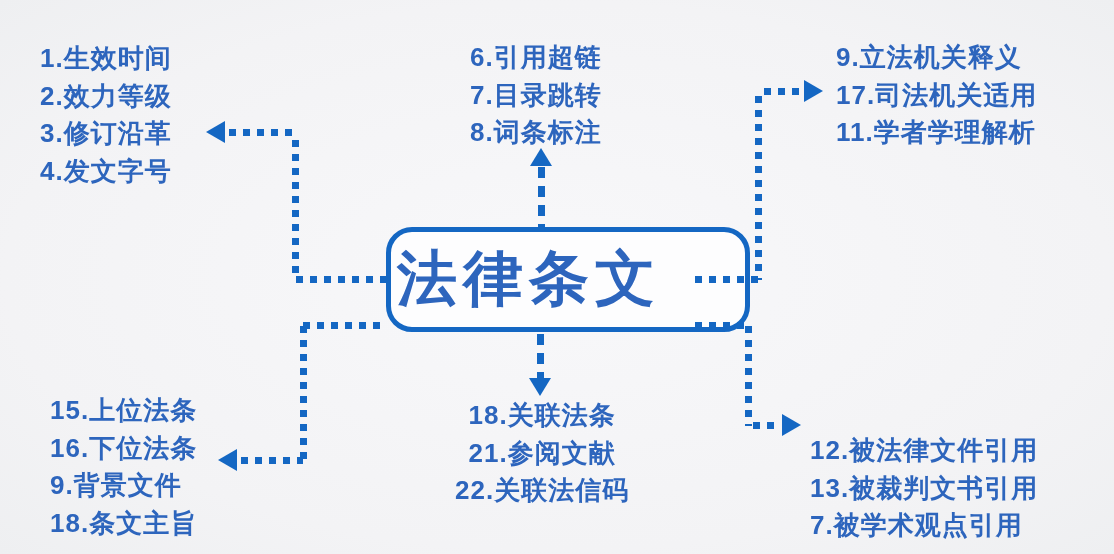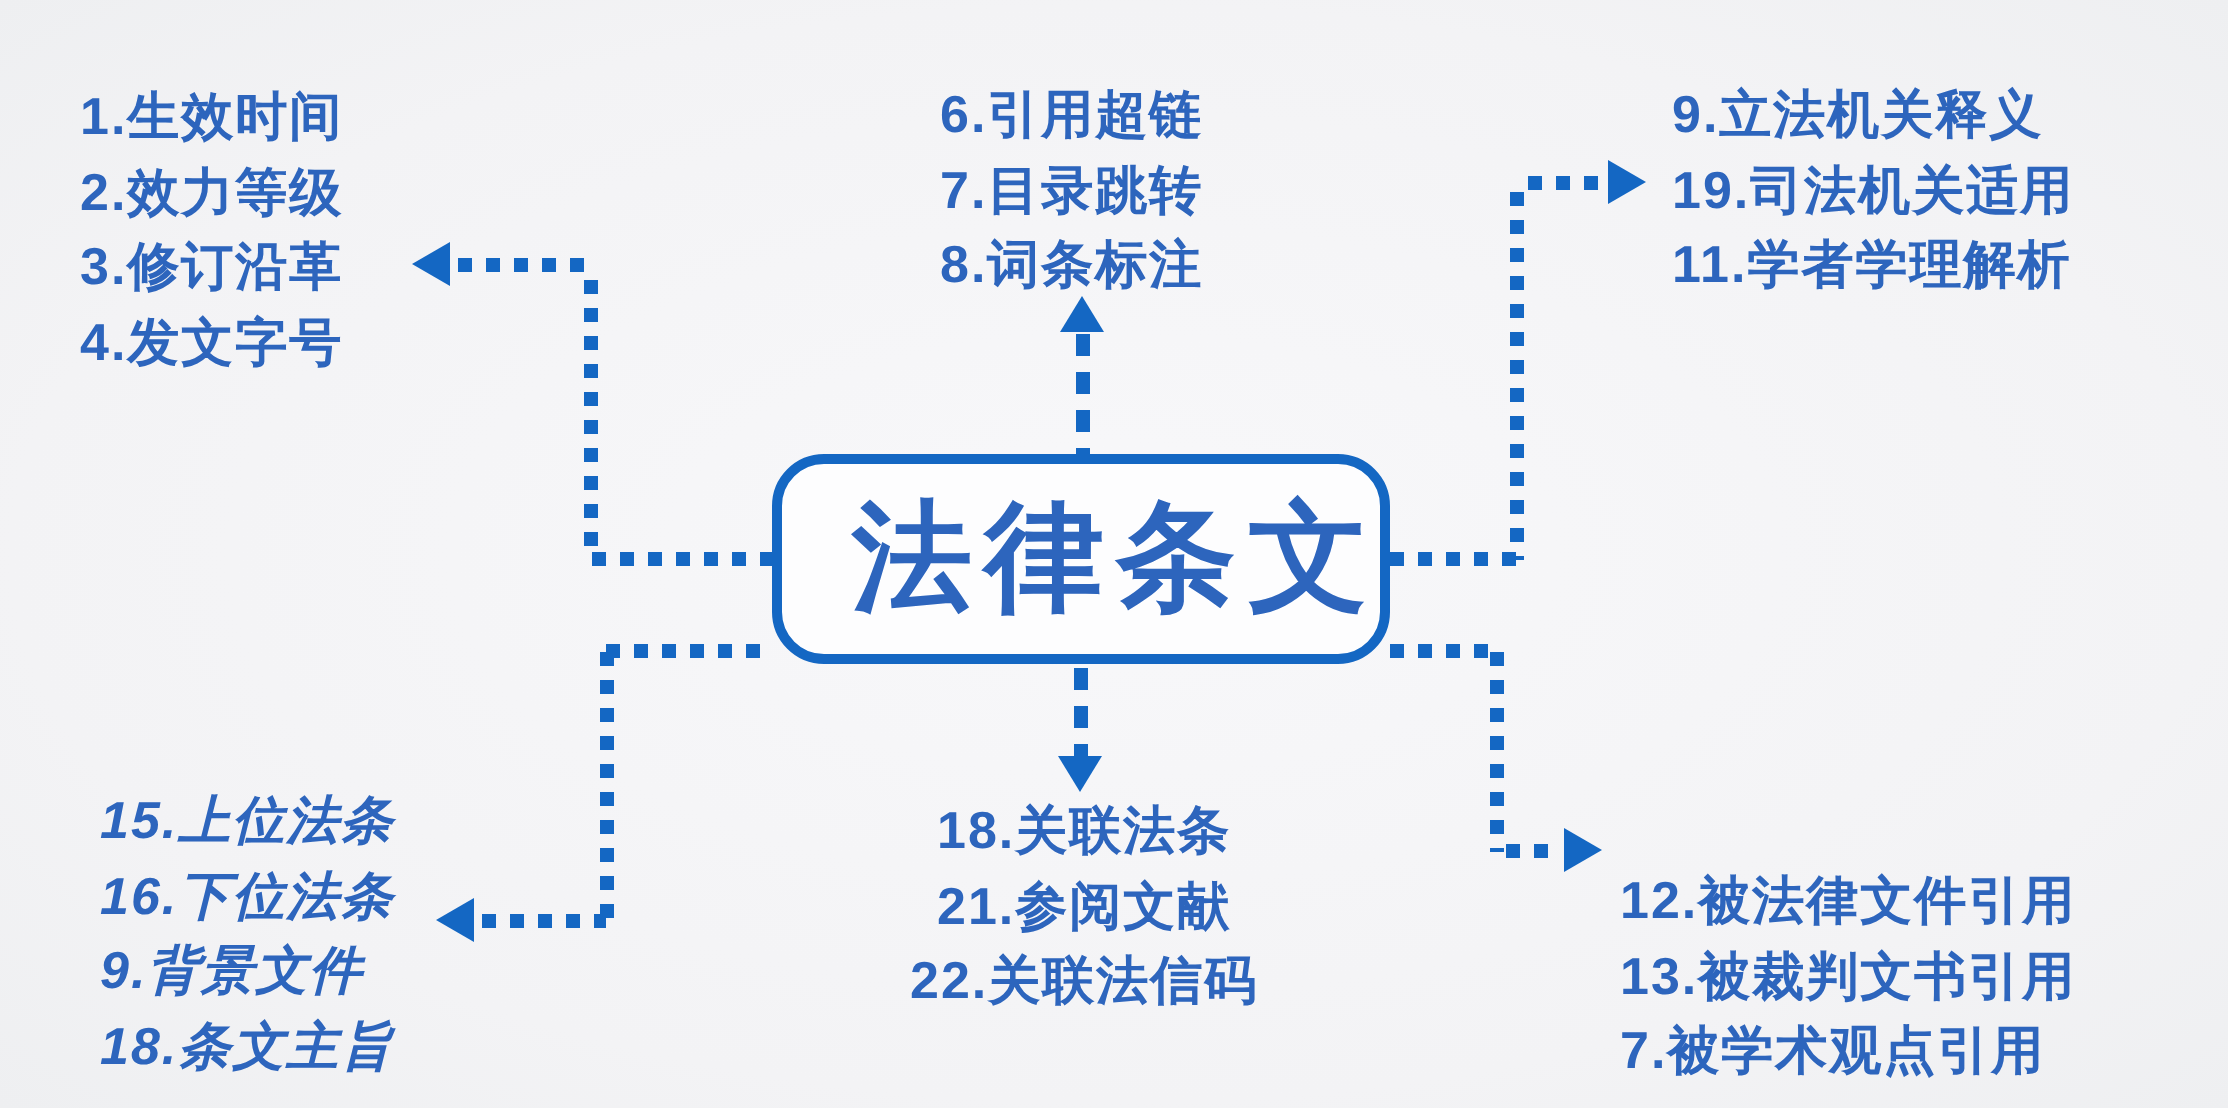--- a/index.html
+++ b/index.html
@@ -27,26 +27,26 @@
     font-weight:700;
     font-size:26px;
     line-height:37.5px;
     letter-spacing:1px;
     white-space:nowrap;
   }
   
   .center-node{
     position:absolute;
     left:386px;top:227px;
-    width:309px;height:105px;
+    width:364px;height:105px;
     box-sizing:border-box;
     background:var(--node-bg);
     border:5px solid var(--node-border);
     border-radius:26px;
-    display:flex;align-items:center;justify-content:flex-end;
+    display:flex;align-items:center;justify-content:flex-start;
   }
   .center-node .title{
     color:var(--text-blue);
     font-size:60px;
     font-weight:700;
     letter-spacing:6px;
     padding-left:6px; 
     white-space:nowrap;
   }
   
@@ -103,25 +103,25 @@
   </div>
 
   <div class="list" style="left:470px;top:39px;text-align:center;">
     <div>6.引用超链</div>
     <div>7.目录跳转</div>
     <div>8.词条标注</div>
   </div>
 
   <div class="list" style="left:836px;top:39px;">
     <div>9.立法机关释义</div>
-    <div>19.司法机关适用</div>
+    <div>17.司法机关适用</div>
     <div>11.学者学理解析</div>
   </div>
 
-  <div class="list" style="left:50px;top:392px;font-style:italic;">
+  <div class="list" style="left:50px;top:392px;">
     <div>15.上位法条</div>
     <div>16.下位法条</div>
     <div>9.背景文件</div>
     <div>18.条文主旨</div>
   </div>
 
   <div class="list" style="left:455px;top:397px;text-align:center;">
     <div>18.关联法条</div>
     <div>21.参阅文献</div>
     <div>22.关联法信码</div>

